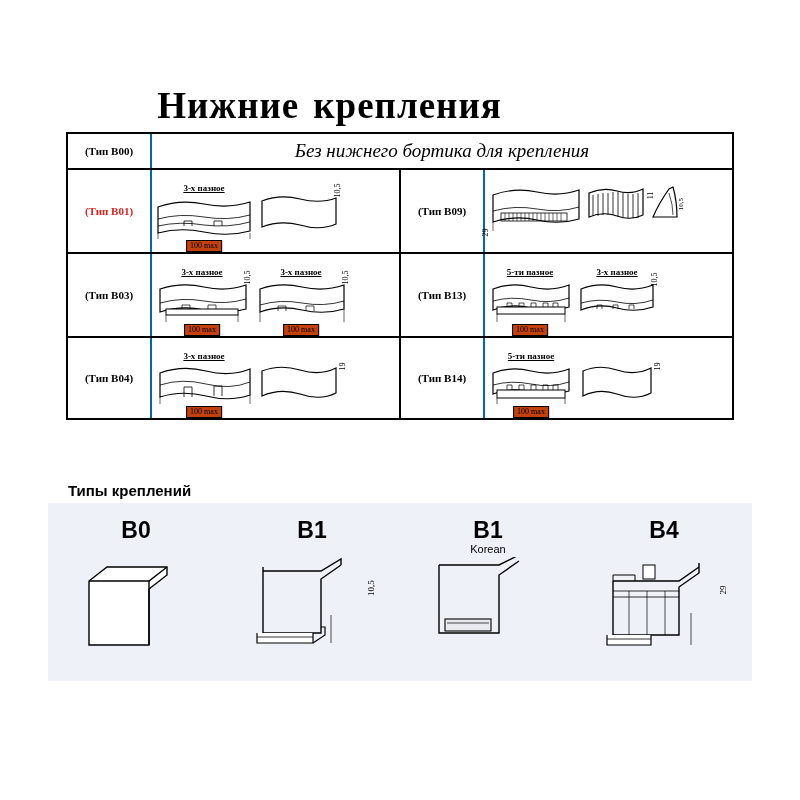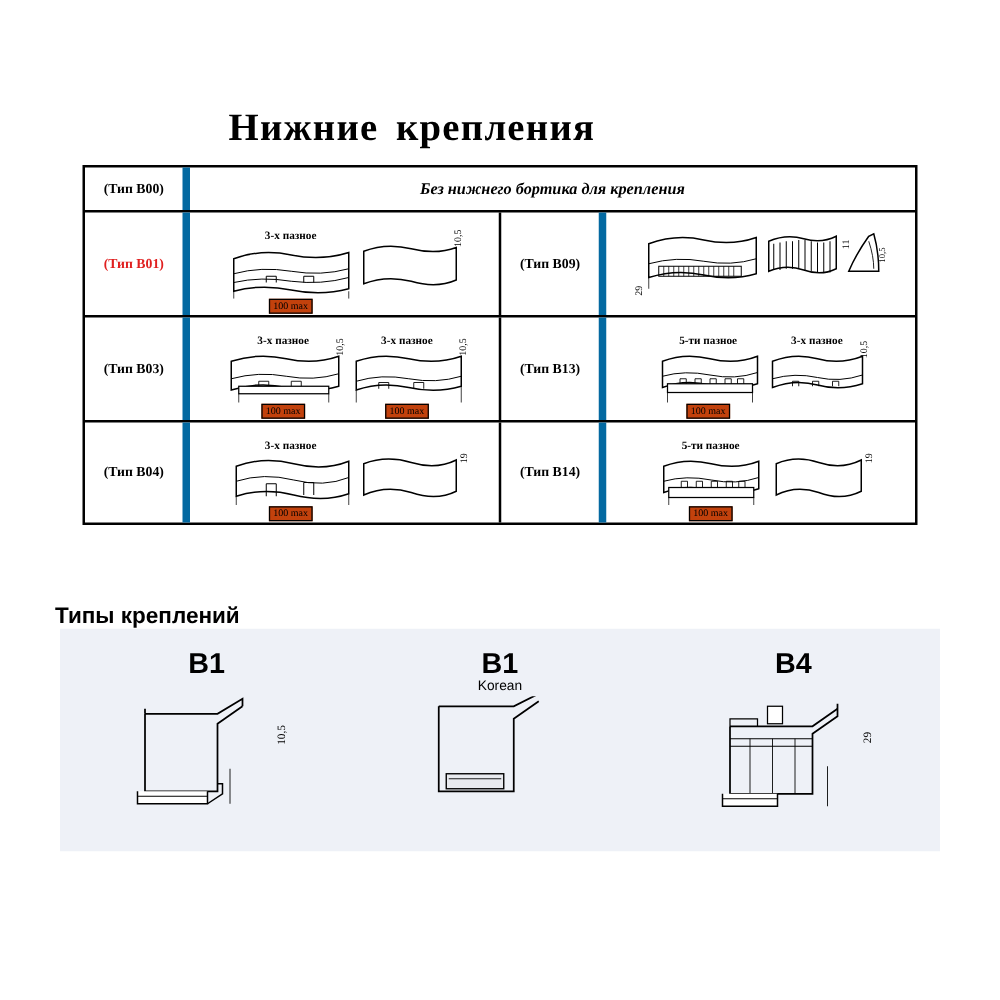--- a/index.html
+++ b/index.html
@@ -16,21 +16,21 @@
     overflow: hidden;
   }
 
   
   .page-title {
     position: absolute;
     top: 84px;
     left: 0;
     width: 659px;
     text-align: center;
-    font-size: 31px;
+    font-size: 37px;
     font-weight: bold;
     letter-spacing: 1px;
     font-family: "Liberation Serif", serif;
   }
   .page-title .gap { display: inline-block; width: 14px; }
 
   
   .table {
     position: absolute;
     left: 66px;
@@ -43,38 +43,38 @@
   .trow {
     display: flex;
     border-bottom: 2px solid #000;
     box-sizing: border-box;
   }
   .trow:last-child { border-bottom: none; }
 
   .cell-label {
     width: 84px;
     flex: 0 0 84px;
-    border-right: 6px solid #0369a1;
+    border-right: 2px solid #0369a1;
     box-sizing: border-box;
     display: flex;
     align-items: center;
     justify-content: center;
     font-size: 11px;
     font-weight: bold;
     font-family: "Liberation Serif", serif;
   }
   .cell-label.red { color: #e02020; }
 
   .cell-wide {
     flex: 1 1 auto;
     display: flex;
     align-items: center;
     justify-content: center;
-    font-size: 13px;
-    font-weight: bold;
+    font-size: 19px;
+    font-weight: normal;
     font-style: italic;
     font-family: "Liberation Serif", serif;
   }
 
   .cell-draw {
     flex: 1 1 0;
     box-sizing: border-box;
     position: relative;
   }
   .cell-draw.splitmid { border-right: 2px solid #000; }
@@ -83,21 +83,22 @@
   .row-h-01 { height: 84px; }
   .row-h-03 { height: 84px; }
   .row-h-04 { height: 80px; }
 
   
   .draw-pair {
     display: flex;
     width: 100%;
     height: 100%;
     align-items: center;
-    justify-content: center;
+    justify-content: flex-start;
+    text-decoration: underline;
   }
   .fig {
     position: relative;
     text-align: center;
   }
   .fig-cap {
     font-size: 9px;
     font-weight: bold;
     font-family: "Liberation Serif", serif;
     margin-bottom: 2px;
@@ -123,23 +124,23 @@
     left: 50%;
     transform: translateX(-50%);
     bottom: -13px;
     white-space: nowrap;
   }
   svg { display: block; }
 
   
   .bottom-title {
     position: absolute;
-    left: 44px;
+    left: 68px;
     top: 482px;
-    font-size: 18px;
+    font-size: 15px;
     font-weight: bold;
     font-family: "Liberation Sans", sans-serif;
   }
   .bottom-panel {
     position: absolute;
     left: 48px;
     top: 503px;
     width: 704px;
     height: 178px;
     background: #eef1f7;
@@ -446,20 +447,29 @@
       </div>
     </div>
   </div>
 </div>
 
 <div class="bottom-title">Типы креплений</div>
 
 <div class="bottom-panel">
   <div class="bottom-row">
 
+    <div class="bcell">
+      <h3>B0</h3>
+      <div class="sub"></div>
+      <svg width="110" height="100" viewBox="0 0 110 100">
+        <path d="M18 24 L18 88 L78 88 L78 32 L96 18 L96 10 L36 10 Z" fill="#fff" stroke="#000" stroke-width="1.4"></path>
+        <path d="M18 24 L78 24 L96 10" fill="none" stroke="#000" stroke-width="1.4"></path>
+        <path d="M78 24 L78 88" fill="none" stroke="#000" stroke-width="1.4"></path>
+      </svg>
+    </div>
 
     <div class="bcell">
       <h3>B1</h3>
       <div class="sub"></div>
       <svg width="110" height="100" viewBox="0 0 110 100">
         <path d="M16 14 L16 76 L74 76 L74 22 L94 8" fill="none" stroke="#000" stroke-width="1.4"></path>
         <path d="M16 14 L74 14 L94 2 L94 8" fill="none" stroke="#000" stroke-width="1.4"></path>
         <path d="M16 14 L16 10" fill="none" stroke="#000" stroke-width="1.4"></path>
         <path d="M10 76 L10 86 L66 86 L66 76" fill="#fff" stroke="#000" stroke-width="1.2"></path>
         <path d="M10 80 L66 80" fill="none" stroke="#000" stroke-width="0.8"></path>

